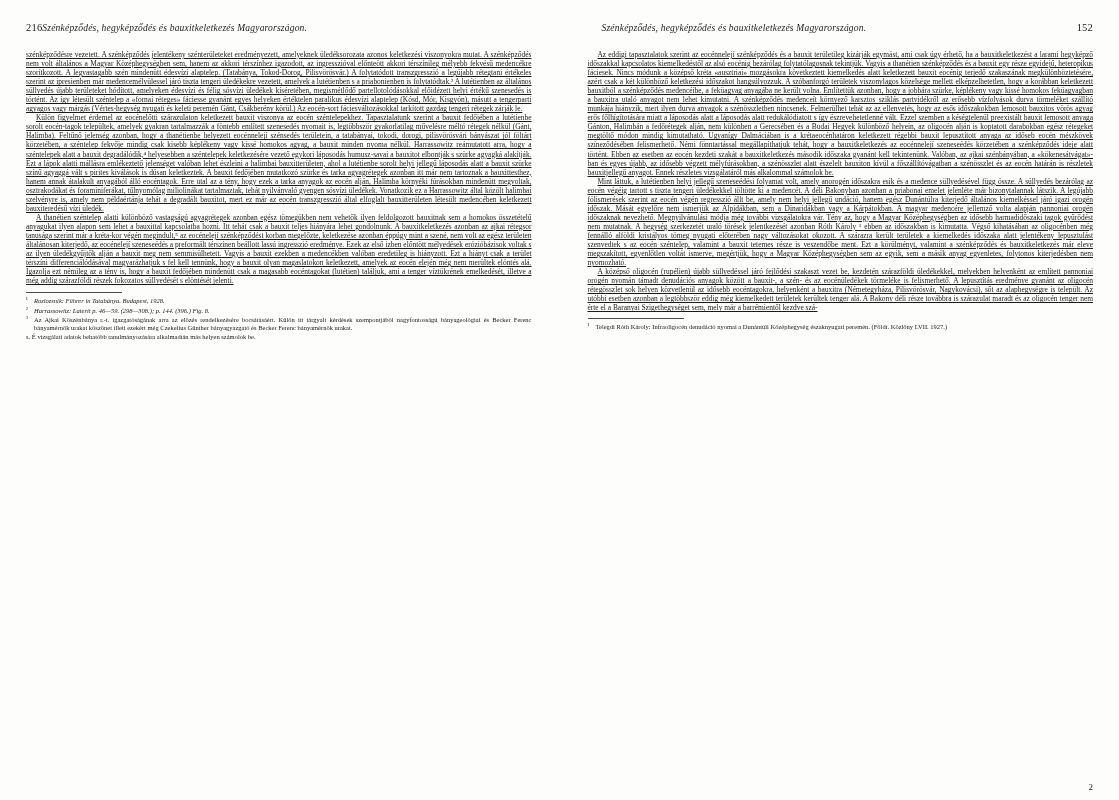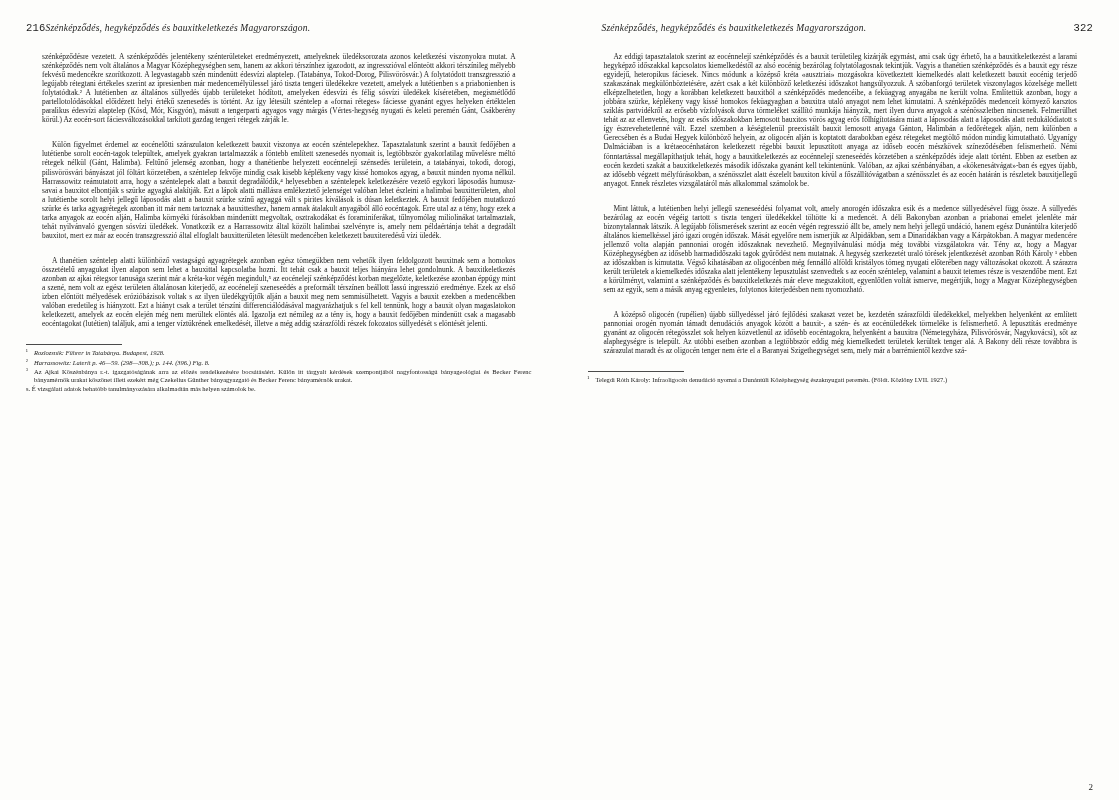--- a/index.html
+++ b/index.html
@@ -40,41 +40,42 @@
   .running-head {
     display: flex;
     align-items: baseline;
     font-size: 9.5px;
     letter-spacing: 0.2px;
     margin-bottom: 14px;
     height: 14px;
   }
   .running-head .folio {
     font-size: 10.5px;
-    font-family: Liberation Mono, monospace;
+    font-family: Liberation Serif, serif;
   }
   .running-head .title {
     font-style: italic;
     flex: 1;
     font-size: 9.5px;
   }
   .leaf.left .running-head .title { padding-right: 14px; }
   .leaf.right .running-head .title { padding-left: 14px; }
 
   .body-col {
     font-size: 7.45px;
     line-height: 1.215;
     text-align: justify;
     hyphens: auto;
     -webkit-hyphens: auto;
   }
   .body-col p {
-    margin: 16px;
+    margin: 0;
     text-indent: 10px;
     text-align: justify;
+    text-decoration: underline;
   }
   .body-col p.noindent { text-indent: 0; }
   .it { font-style: italic; }
 
   .footnotes {
     margin-top: 7px;
     font-size: 6.5px;
     line-height: 1.2;
     text-align: justify;
   }
@@ -141,21 +142,21 @@
         </p>
         <p class="cont">
           <span>s. É vizsgálati adatok behatóbb tanulmányozására alkalmadtán más helyen számolok be.</span>
         </p>
       </div>
     </div>
 
     <div class="leaf right">
       <div class="running-head">
         <span class="title">Szénképződés, hegyképződés és bauxitkeletkezés Magyarországon.</span>
-        <span class="folio">322</span>
+        <span class="folio">152</span>
       </div>
 
       <div class="body-col">
         <p>Az eddigi tapasztalatok szerint az eocénnelejí szénképződés és a bauxit területileg kizárják egymást, ami csak úgy érhető, ha a bauxitkeletkezést a larami hegyképző időszakkal kapcsolatos kiemelkedéstől az alsó eocénig bezárólag folytatólagosnak tekintjük. Vagyis a thanétien szénképződés és a bauxit egy része egyidejű, heteropikus fáciesek. Nincs módunk a középső kréta «ausztriai» mozgásokra következtett kiemelkedés alatt keletkezett bauxit eocénig terjedő szakaszának megkülönböztetésére, azért csak a két különböző keletkezési időszakot hangsúlyozzuk. A szóbanforgó területek viszonylagos közelsége mellett elképzelhetetlen, hogy a korábban keletkezett bauxitból a szénképződés medencéibe, a feküagyag anyagába ne került volna. Említettük azonban, hogy a jobbára szürke, képlékeny vagy kissé homokos feküagyagban a bauxitra utaló anyagot nem lehet kimutatni. A szénképződés medenceít környező karsztos sziklás partvidékről az erősebb vízfolyások durva törmeléket szállító munkája hiányzik, mert ilyen durva anyagok a szénösszletben nincsenek. Felmerülhet tehát az az ellenvetés, hogy az esős időszakokban lemosott bauxitos vörös agyag erős főlhígítotására miatt a láposodás alatt a láposodás alatt redukálódiatott s így észrevehetetlenné vált. Ezzel szemben a késégtelenül preexistált bauxit lemosott anyaga Gánton, Halimbán a fedőrétegek alján, nem különben a Gerecsében és a Budai Hegyek különböző helyein, az oligocén alján is koptatott darabokban egész rétegeket megtöltő módon mindig kimutatható. Ugyanígy Dalmáciában is a krétaeocénhatáron keletkezett régebbi bauxit lepusztított anyaga az időseb eocén mészkövek színeződésében felismerhető. Némi fönntartással megállapíthatjuk tehát, hogy a bauxitkeletkezés az eocénnelejí szeneseédés körzetében a szénképződés ideje alatt történt. Ebben az esetben az eocén kezdeti szakát a bauxitkeletkezés második időszaka gyanánt kell tekintenünk. Valóban, az ajkai szénbányában, a «kökenesátvágat»-ban és egyes újabb, az idősebb végzett mélyfúrásokban, a szénösszlet alatt észelelt bauxiton kívül a főszállítóvágatban a szénösszlet és az eocén határán is részletek bauxitjellegű anyagot. Ennek részletes vizsgálatáról más alkalommal számolok be.</p>
         <p>Mint láttuk, a lutétienben helyi jellegű szeneseédési folyamat volt, amely anorogén időszakra esik és a medence süllyedésével függ össze. A süllyedés bezárólag az eocén végéig tartott s tiszta tengeri üledékekkel töltötte ki a medencét. A déli Bakonyban azonban a priabonai emelet jelenléte már bizonytalannak látszik. A legújabb fölismerések szerint az eocén végén regresszió állt be, amely nem helyi jellegű undáció, hanem egész Dunántúlra kiterjedő általános kiemelkéssel járó igazi orogén időszak. Mását egyelőre nem ismerjük az Alpidákban, sem a Dinaridákban vagy a Kárpátokban. A magyar medencére jellemző volta alapján pannoniai orogén időszaknak nevezhető. Megnyilvánulási módja még további vizsgálatokra vár. Tény az, hogy a Magyar Középhegységben az idősebb harmadidőszaki tagok gyűrődést nem mutatnak. A hegység szerkezetét uraló törések jelentkezését azonban Róth Károly ¹ ebben az időszakban is kimutatta. Végső kihatásában az oligocénben még fennálló alföldi kristályos tömeg nyugati előterében nagy változásokat okozott. A szárazra került területek a kiemelkedés időszaka alatt jelentékeny lepusztulást szenvedtek s az eocén széntelep, valamint a bauxit tetemes része is veszendőbe ment. Ezt a körülményt, valamint a szénképződés és bauxitkeletkezés már eleve megszakított, egyenlőtlen voltát ismerve, megértjük, hogy a Magyar Középhegységben sem az egyik, sem a másik anyag egyenletes, folytonos kiterjedésben nem nyomozható.</p>
         <p>A középső oligocén (rupélien) újabb süllyedéssel járó fejlődési szakaszt vezet be, kezdetén szárazföldi üledékekkel, melyekben helyenként az említett pannoniai orogén nyomán támadt denudációs anyagok között a bauxit-, a szén- és az eocénüledékek törmeléke is felismerhető. A lepusztítás eredménye gyanánt az oligocén rétegösszlet sok helyen közvetlenül az idősebb eocéntagokra, helyenként a bauxitra (Németegyháza, Pilisvörösvár, Nagykovácsi), sőt az alaphegységre is települt. Az utóbbi esetben azonban a legtöbbször eddig még kiemelkedett területek kerültek tenger alá. A Bakony déli része továbbra is szárazulat maradt és az oligocén tenger nem érte el a Baranyai Szigethegységet sem, mely már a barrémientől kezdve szá-</p>
       </div>
 
       <div class="footnotes">
         <div class="rule"></div>

